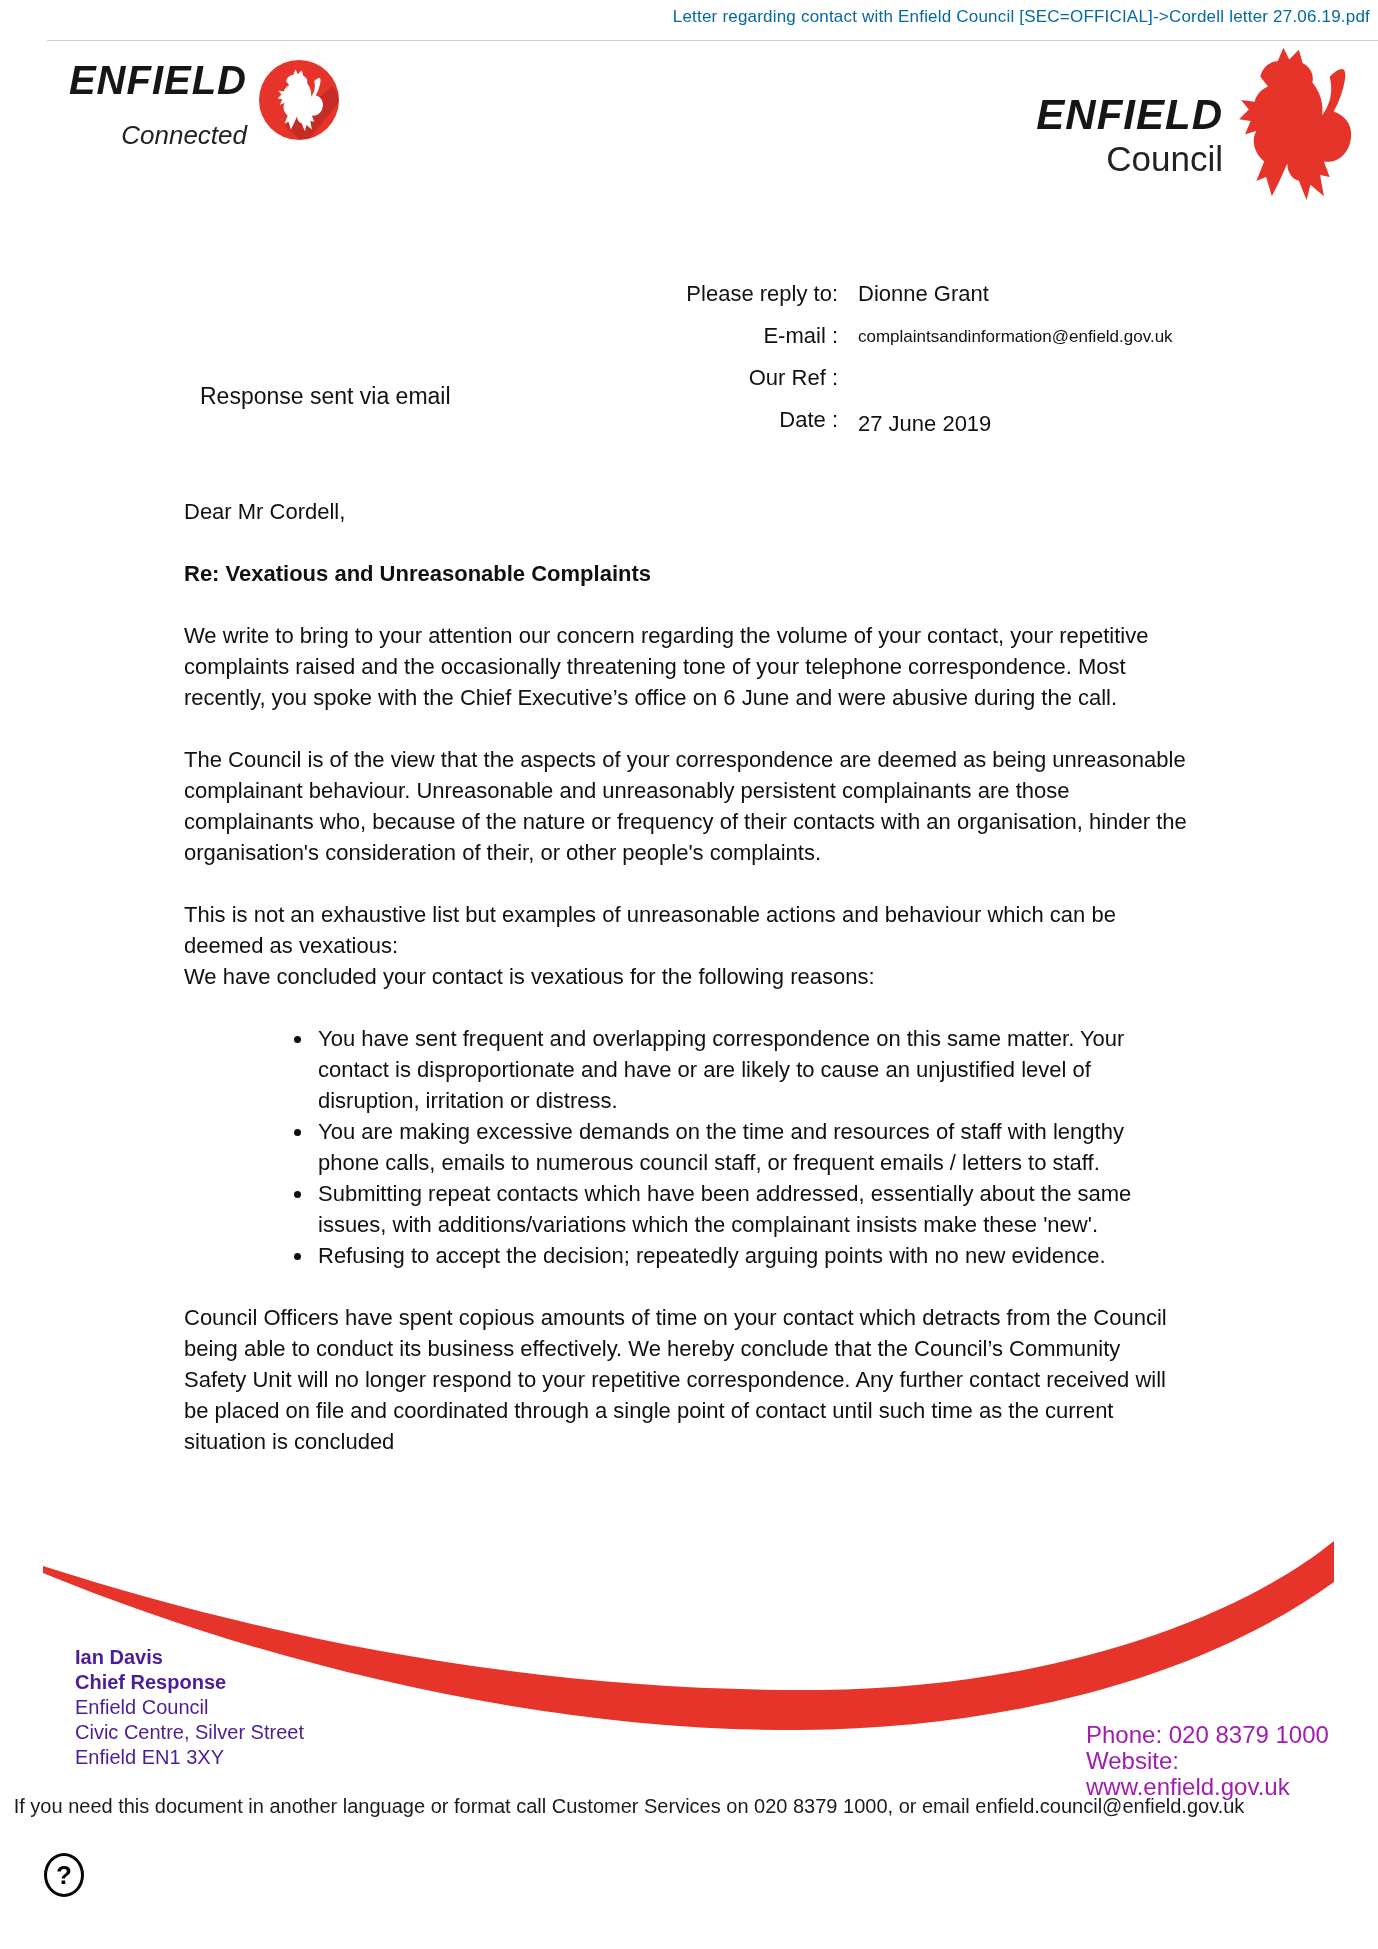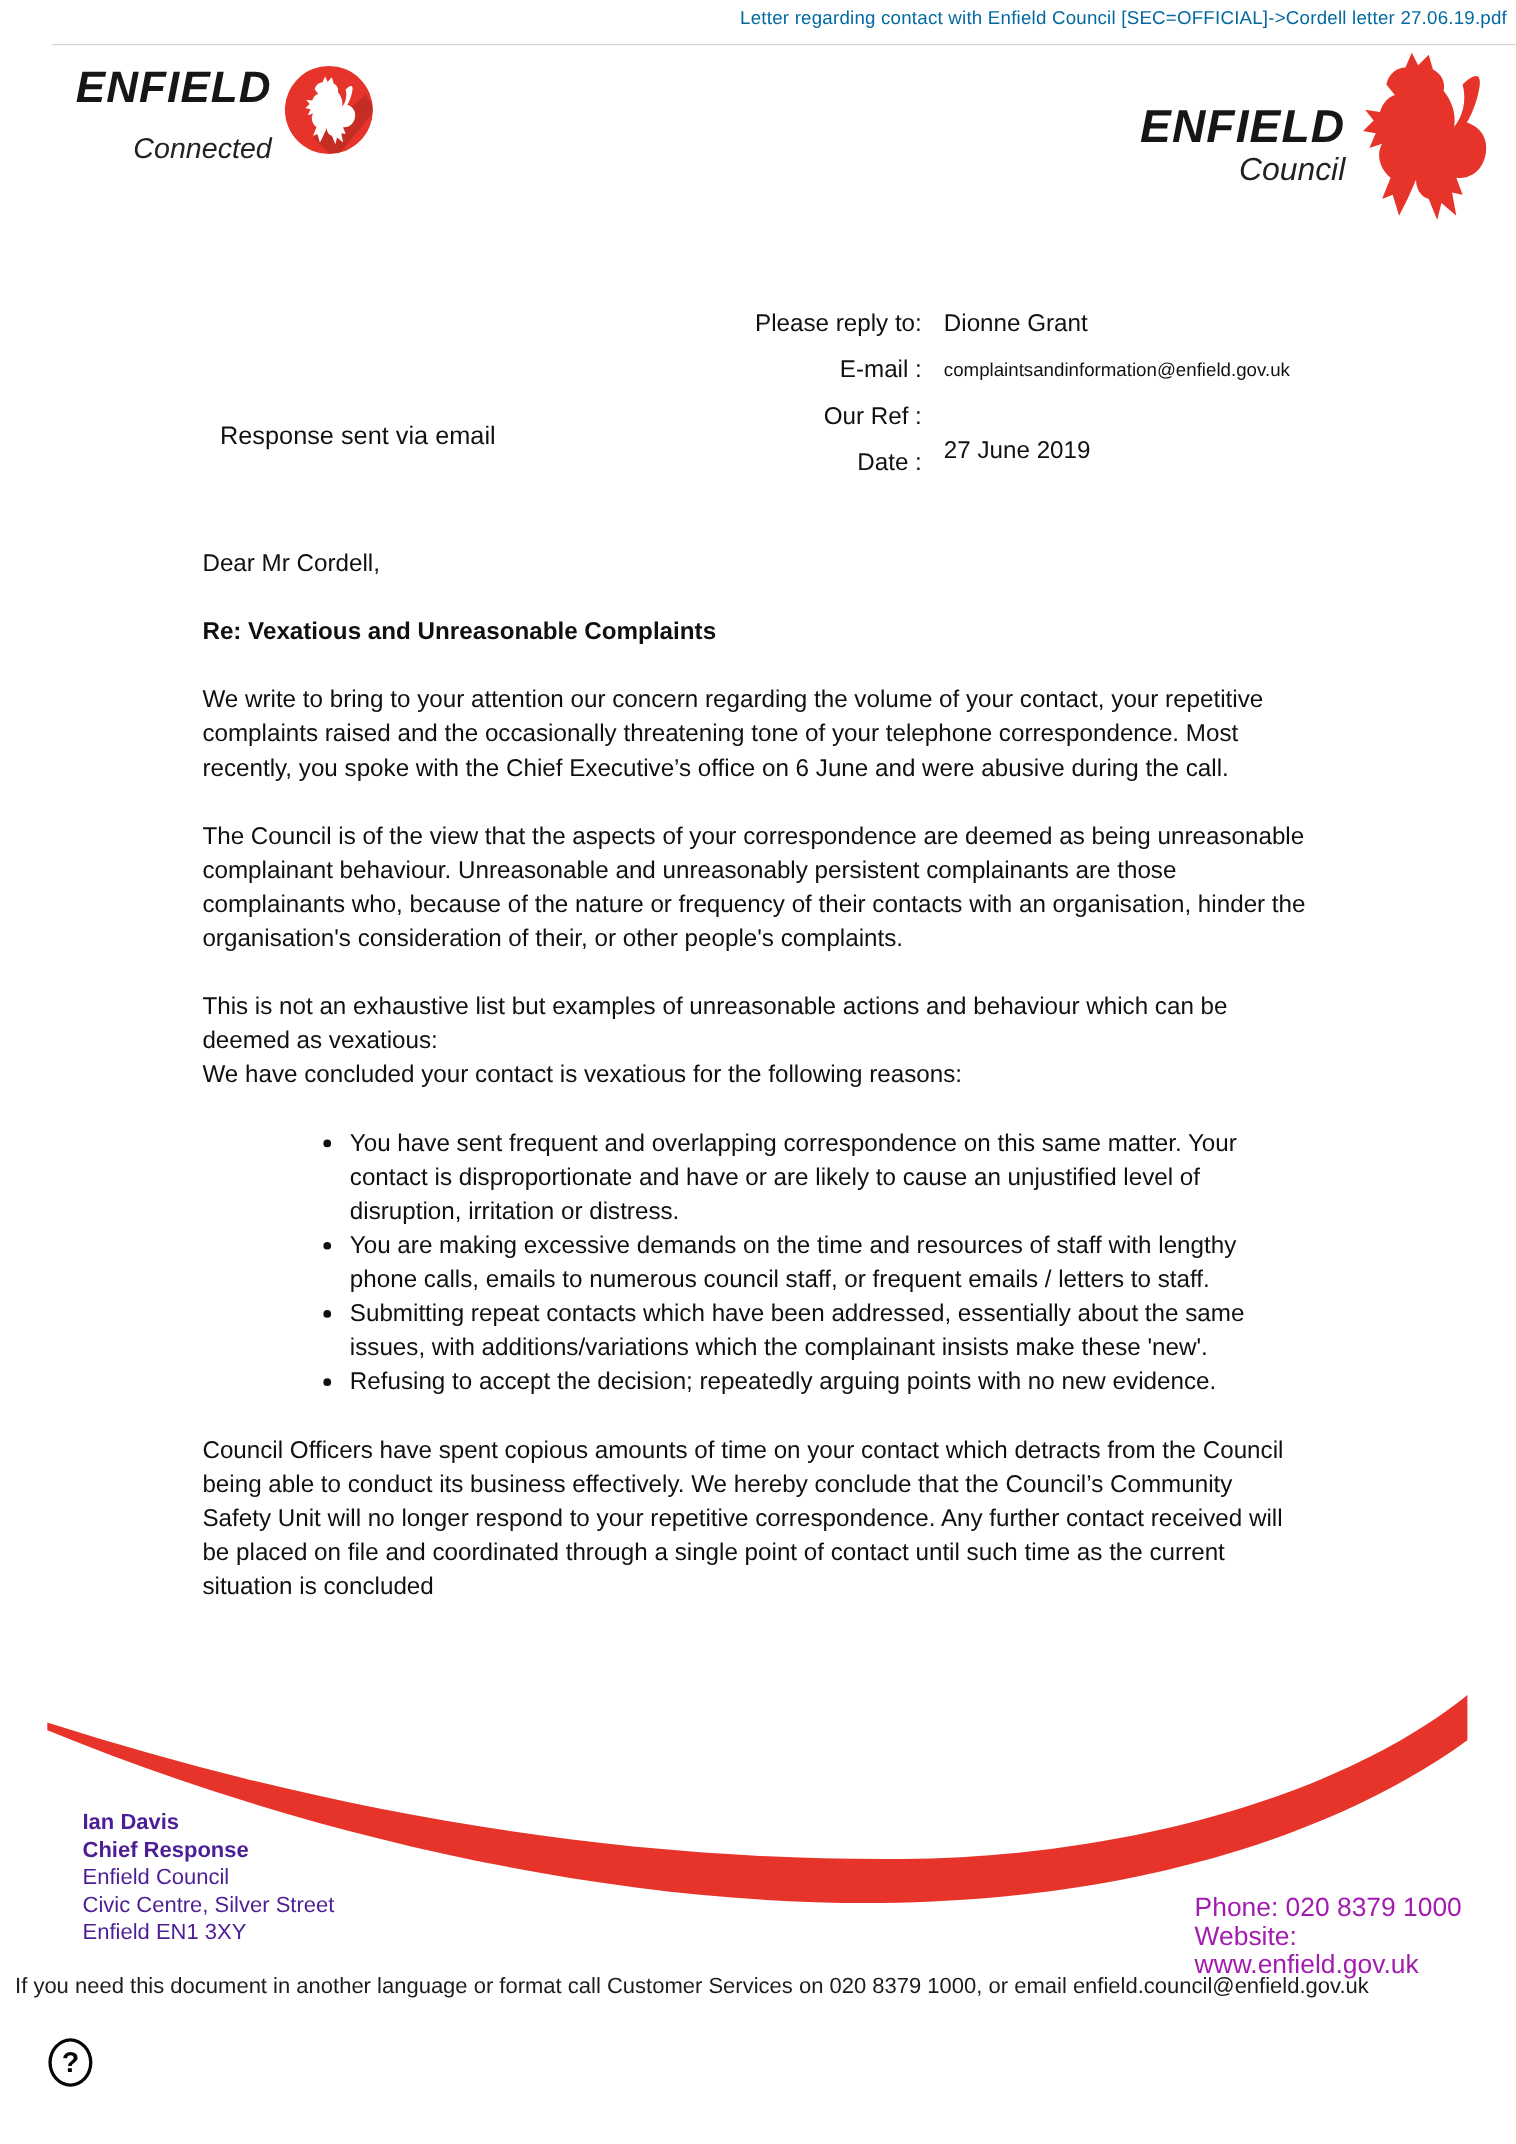--- a/index.html
+++ b/index.html
@@ -16,21 +16,21 @@
 
   
   .logo-left{position:absolute;left:45px;top:60px;display:flex;align-items:flex-start;}
   .logo-left .wordmark{width:202px;text-align:right;}
   .logo-left .wm1{font-size:40px;font-weight:bold;font-style:italic;letter-spacing:1px;line-height:1;color:#161616;}
   .logo-left .wm2{font-size:26px;font-style:italic;margin-top:20px;color:#222;}
   .roundel{margin-left:12px;}
 
   .logo-right-text{position:absolute;left:1023px;top:94px;width:200px;text-align:right;}
   .logo-right-text .wm1{font-size:42px;font-weight:bold;font-style:italic;letter-spacing:1px;line-height:1;color:#161616;}
-  .logo-right-text .wm2{font-size:29px;font-style:italic;margin-top:3px;color:#222;}
+  .logo-right-text .wm2{font-size:35px;margin-top:3px;color:#222;}
   .beast-right{position:absolute;left:1222px;top:44px;}
 
   
   .meta-label{position:absolute;left:588px;width:250px;text-align:right;font-size:22px;white-space:nowrap;}
   .meta-value{position:absolute;left:858px;font-size:22px;white-space:nowrap;}
   .meta-value.small{font-size:17px;}
   .response-note{position:absolute;left:200px;top:383px;font-size:23px;}
 
   
   .letter{position:absolute;left:184px;top:496px;width:1004px;font-size:22px;line-height:31px;color:#101010;}
@@ -96,21 +96,21 @@
   <div class="meta-label" style="top:281px">Please reply to:</div>
   <div class="meta-value" style="top:281px">Dionne Grant</div>
 
   <div class="meta-label" style="top:323px">E-mail :</div>
   <div class="meta-value small" style="top:327px">complaintsandinformation@enfield.gov.uk</div>
 
   <div class="meta-label" style="top:365px">Our Ref :</div>
   <div class="meta-value" style="top:365px"></div>
 
   <div class="meta-label" style="top:407px">Date :</div>
-  <div class="meta-value" style="top:396px">27 June 2019</div>
+  <div class="meta-value" style="top:411px">27 June 2019</div>
 
   <div class="response-note">Response sent via email</div>
 
   <main class="letter">
     <p>Dear Mr Cordell,</p>
     <p class="subject">Re: Vexatious and Unreasonable Complaints</p>
     <p>We write to bring to your attention our concern regarding the volume of your contact, your repetitive complaints raised and the occasionally threatening tone of your telephone correspondence. Most recently, you spoke with the Chief Executive’s office on 6 June and were abusive during the call.</p>
     <p>The Council is of the view that the aspects of your correspondence are deemed as being unreasonable complainant behaviour. Unreasonable and unreasonably persistent complainants are those complainants who, because of the nature or frequency of their contacts with an organisation, hinder the organisation's consideration of their, or other people's complaints.</p>
     <p style="margin-bottom:0">This is not an exhaustive list but examples of unreasonable actions and behaviour which can be deemed as vexatious:</p>
     <p>We have concluded your contact is vexatious for the following reasons:</p>

